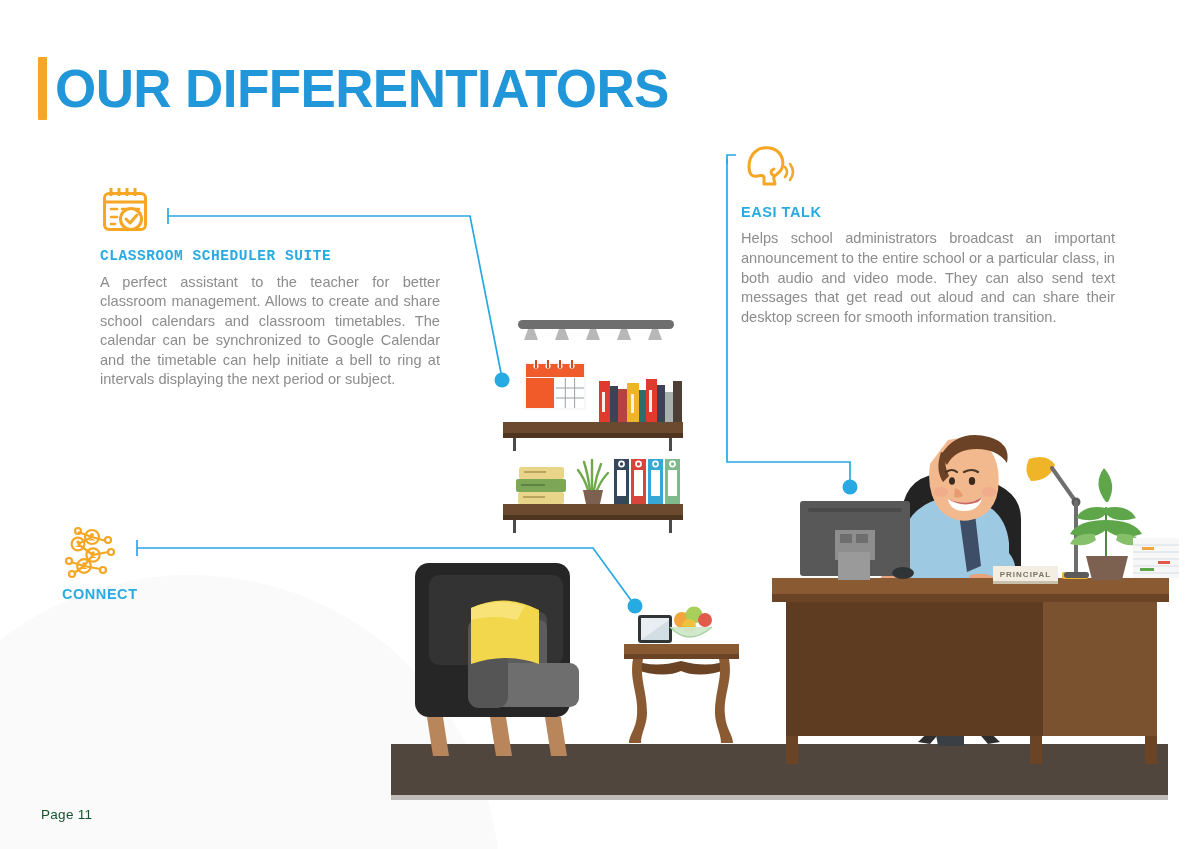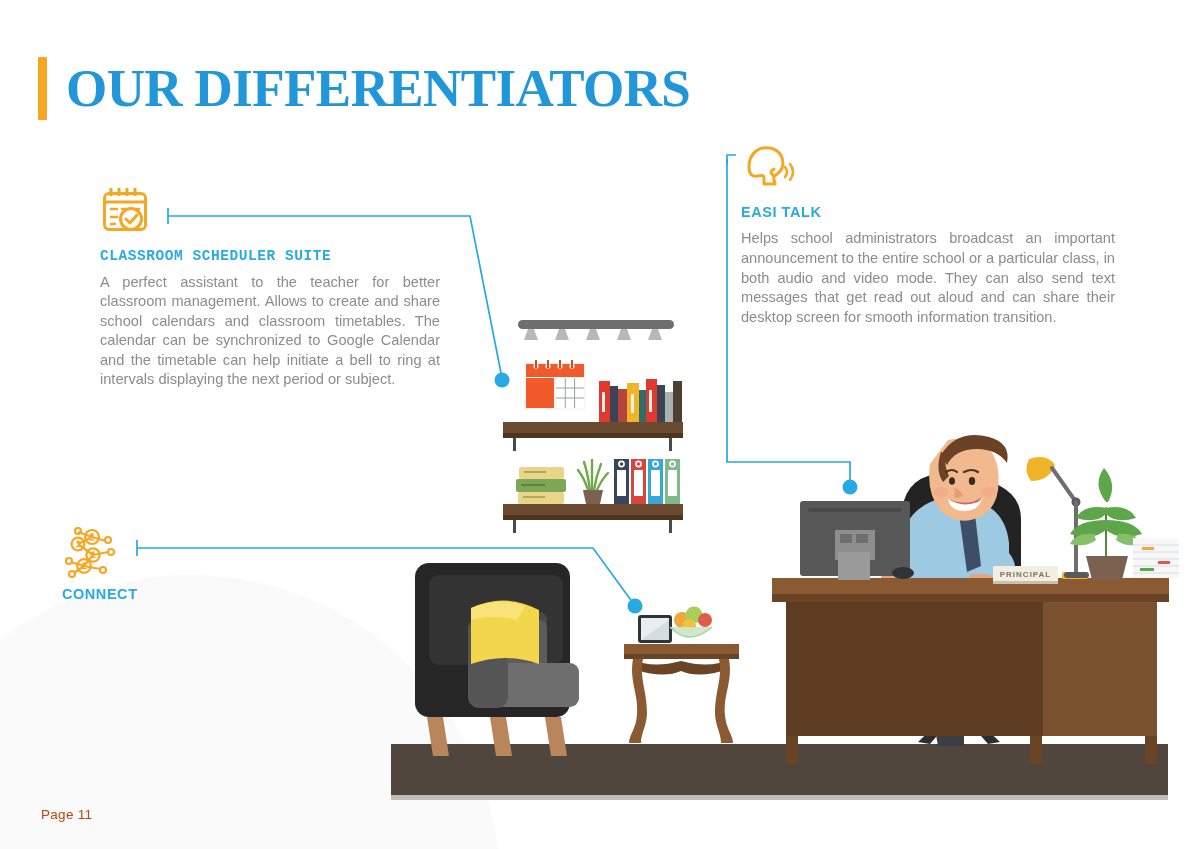--- a/index.html
+++ b/index.html
@@ -15,23 +15,23 @@
   
   .watermark{
     position:absolute;left:-120px;top:575px;width:620px;height:620px;
     border-radius:50%;background:#fafafa;z-index:0;
   }
 
   
   .title-row{position:absolute;left:38px;top:57px;display:flex;align-items:center;z-index:6;}
   .title-bar{width:9px;height:63px;background:#F5A623;border-radius:1px;}
   .title-text{
-    margin-left:19px;
+    margin-left:8px;
     font-size:53px;font-weight:bold;letter-spacing:-0.6px;
-    color:#2196D9;line-height:1;white-space:nowrap;font-family:Liberation Serif, serif;
+    color:#2196D9;line-height:1;white-space:nowrap;
   }
 
   
   .blk{position:absolute;z-index:6;}
   .blk .ico{display:block;}
   .blk h3{
     margin:0;font-size:14.5px;font-weight:bold;letter-spacing:.55px;
     color:#29ABE2;text-transform:uppercase;
   }
   .blk p{
@@ -43,21 +43,21 @@
   #blk-scheduler h3{margin-top:16px;font-family:Liberation Mono, monospace;}
   #blk-easitalk{left:741px;top:143px;width:374px;}
   #blk-easitalk h3{margin-top:13px;}
   #blk-easitalk p{line-height:19.8px;}
   #blk-connect{left:62px;top:526px;width:290px;}
   #blk-connect h3{margin-top:8px;}
   #blk-connect p{line-height:19.6px;}
 
   .page-num{
     position:absolute;left:41px;top:807px;z-index:6;
-    font-size:13.5px;color:#c2410c;letter-spacing:.3px;
+    font-size:13.5px;color:#14532d;letter-spacing:.3px;
   }
 
   svg{display:block;overflow:visible;}
   .connectors{position:absolute;left:0;top:0;z-index:4;pointer-events:none;}
   .art{position:absolute;left:0;top:0;z-index:2;}
 </style>
 </head>
 <body>
 
 <div class="stage">

